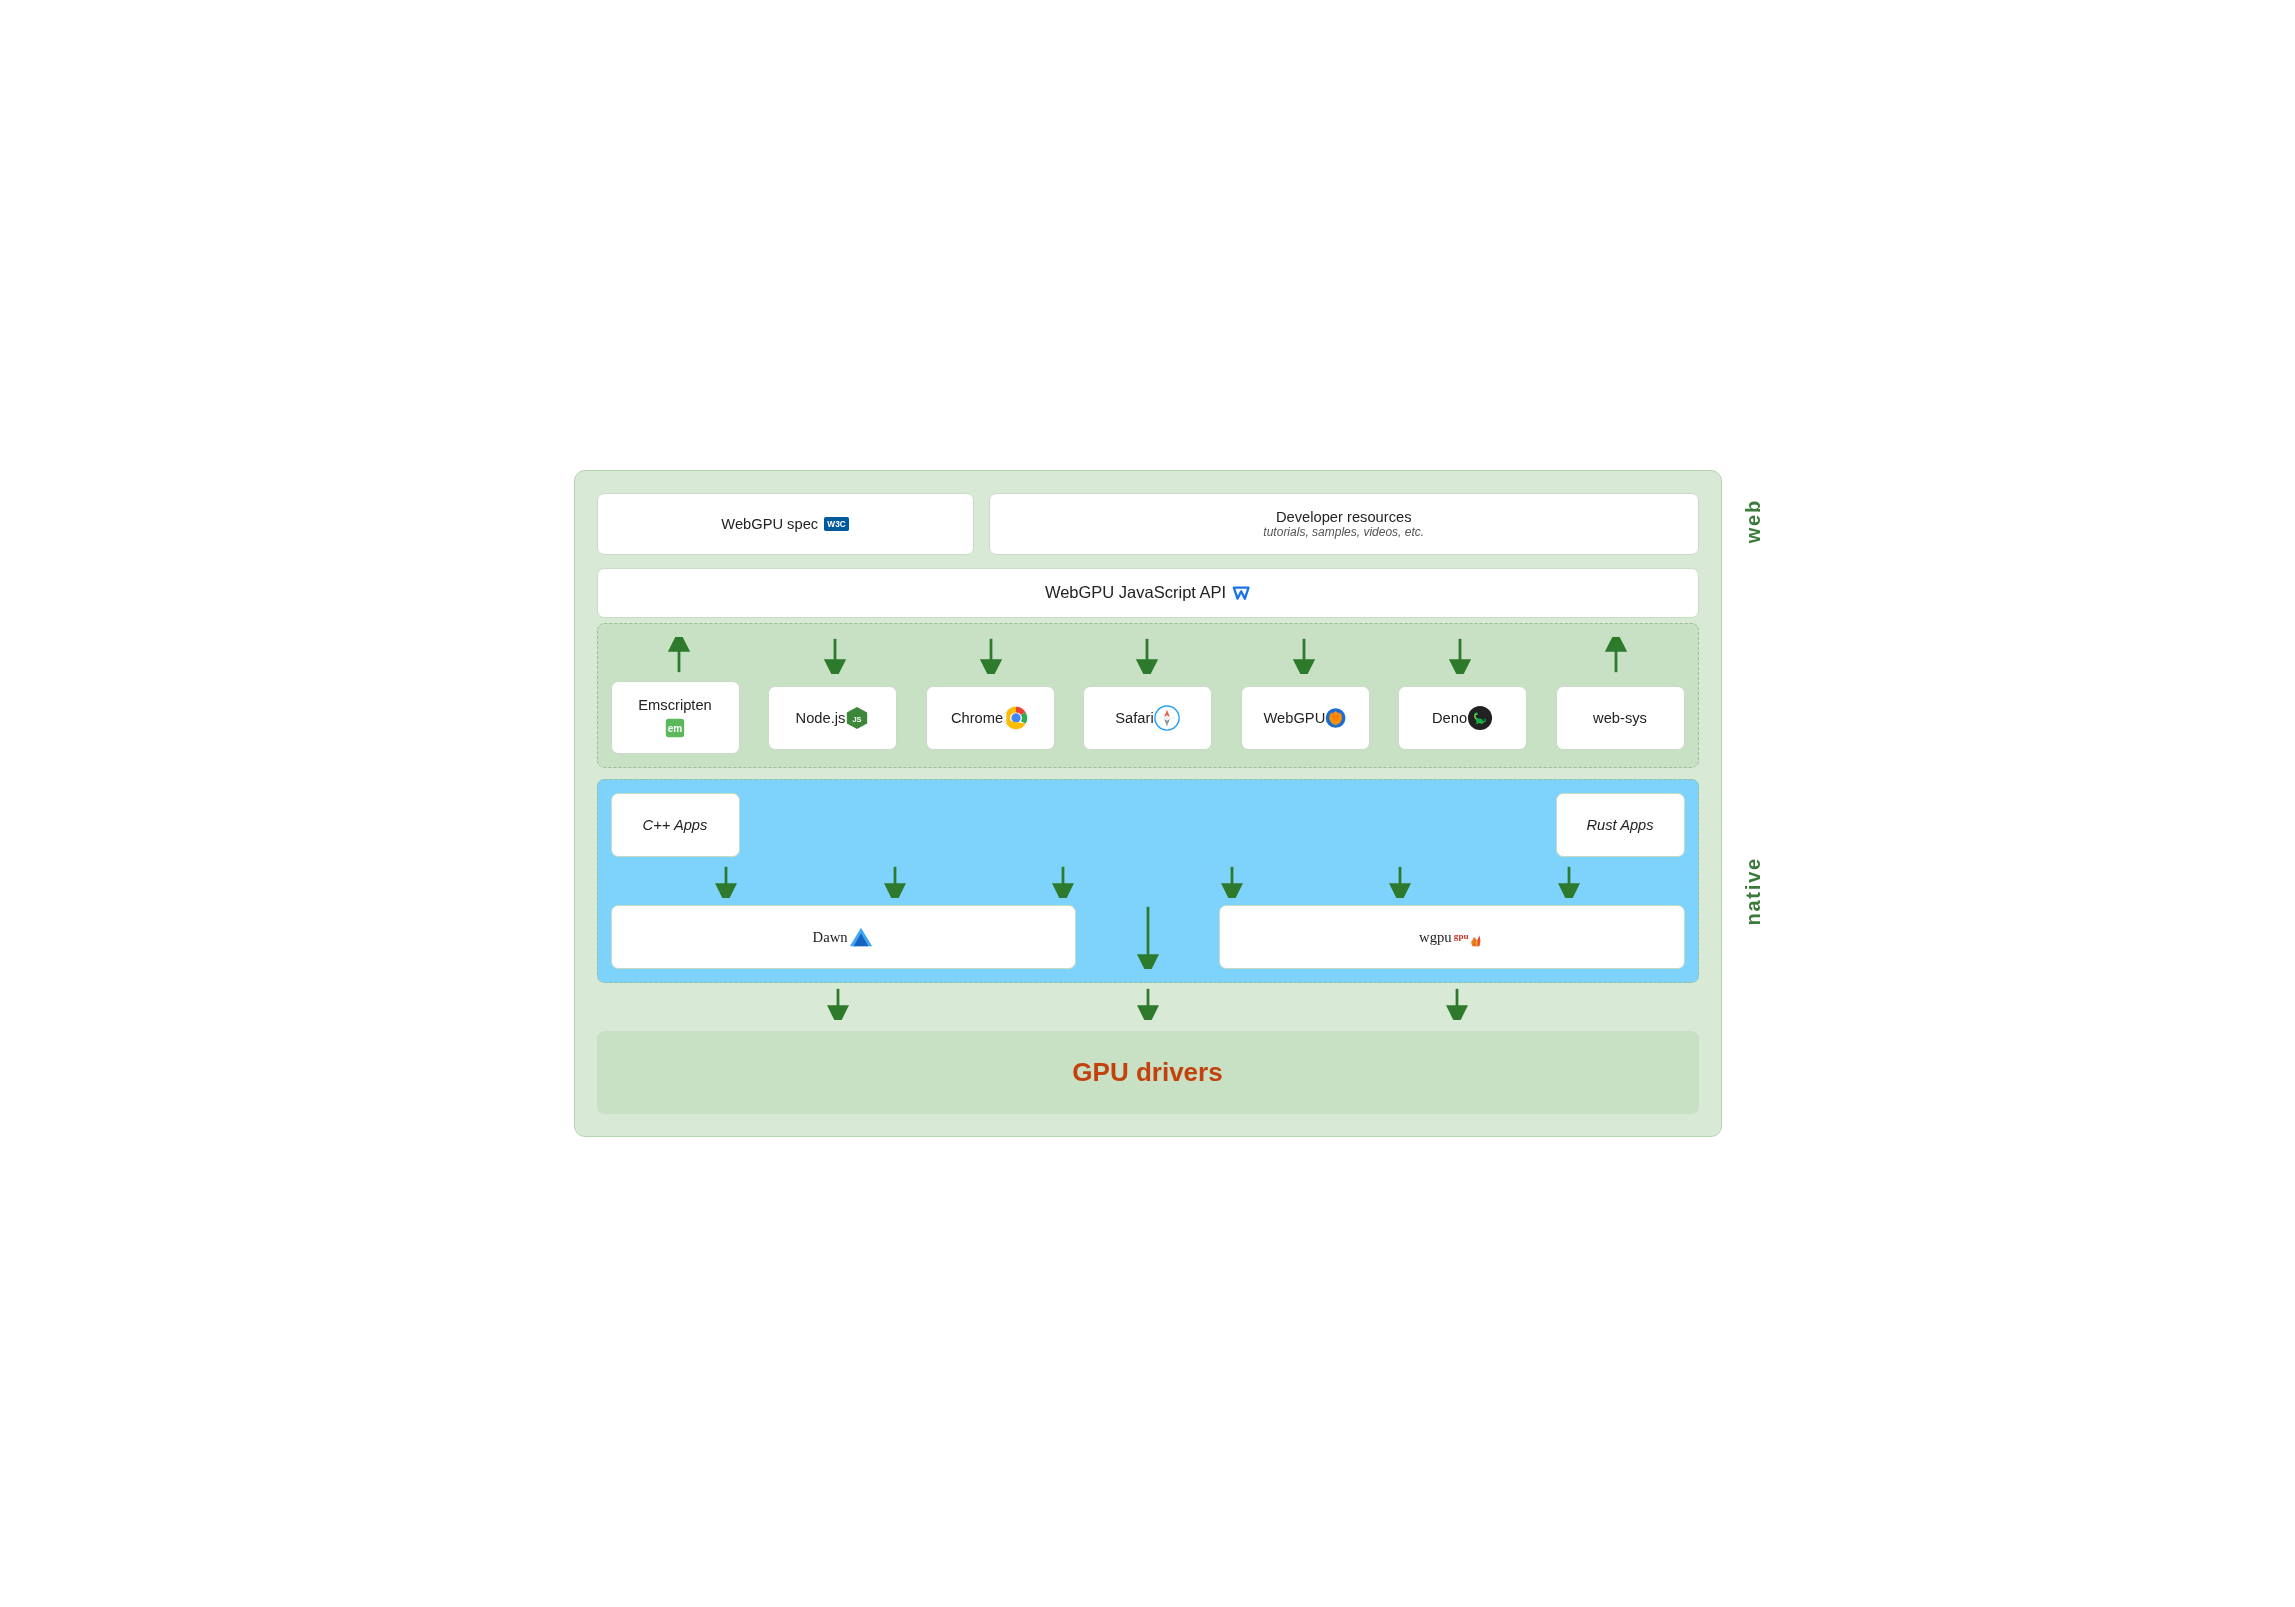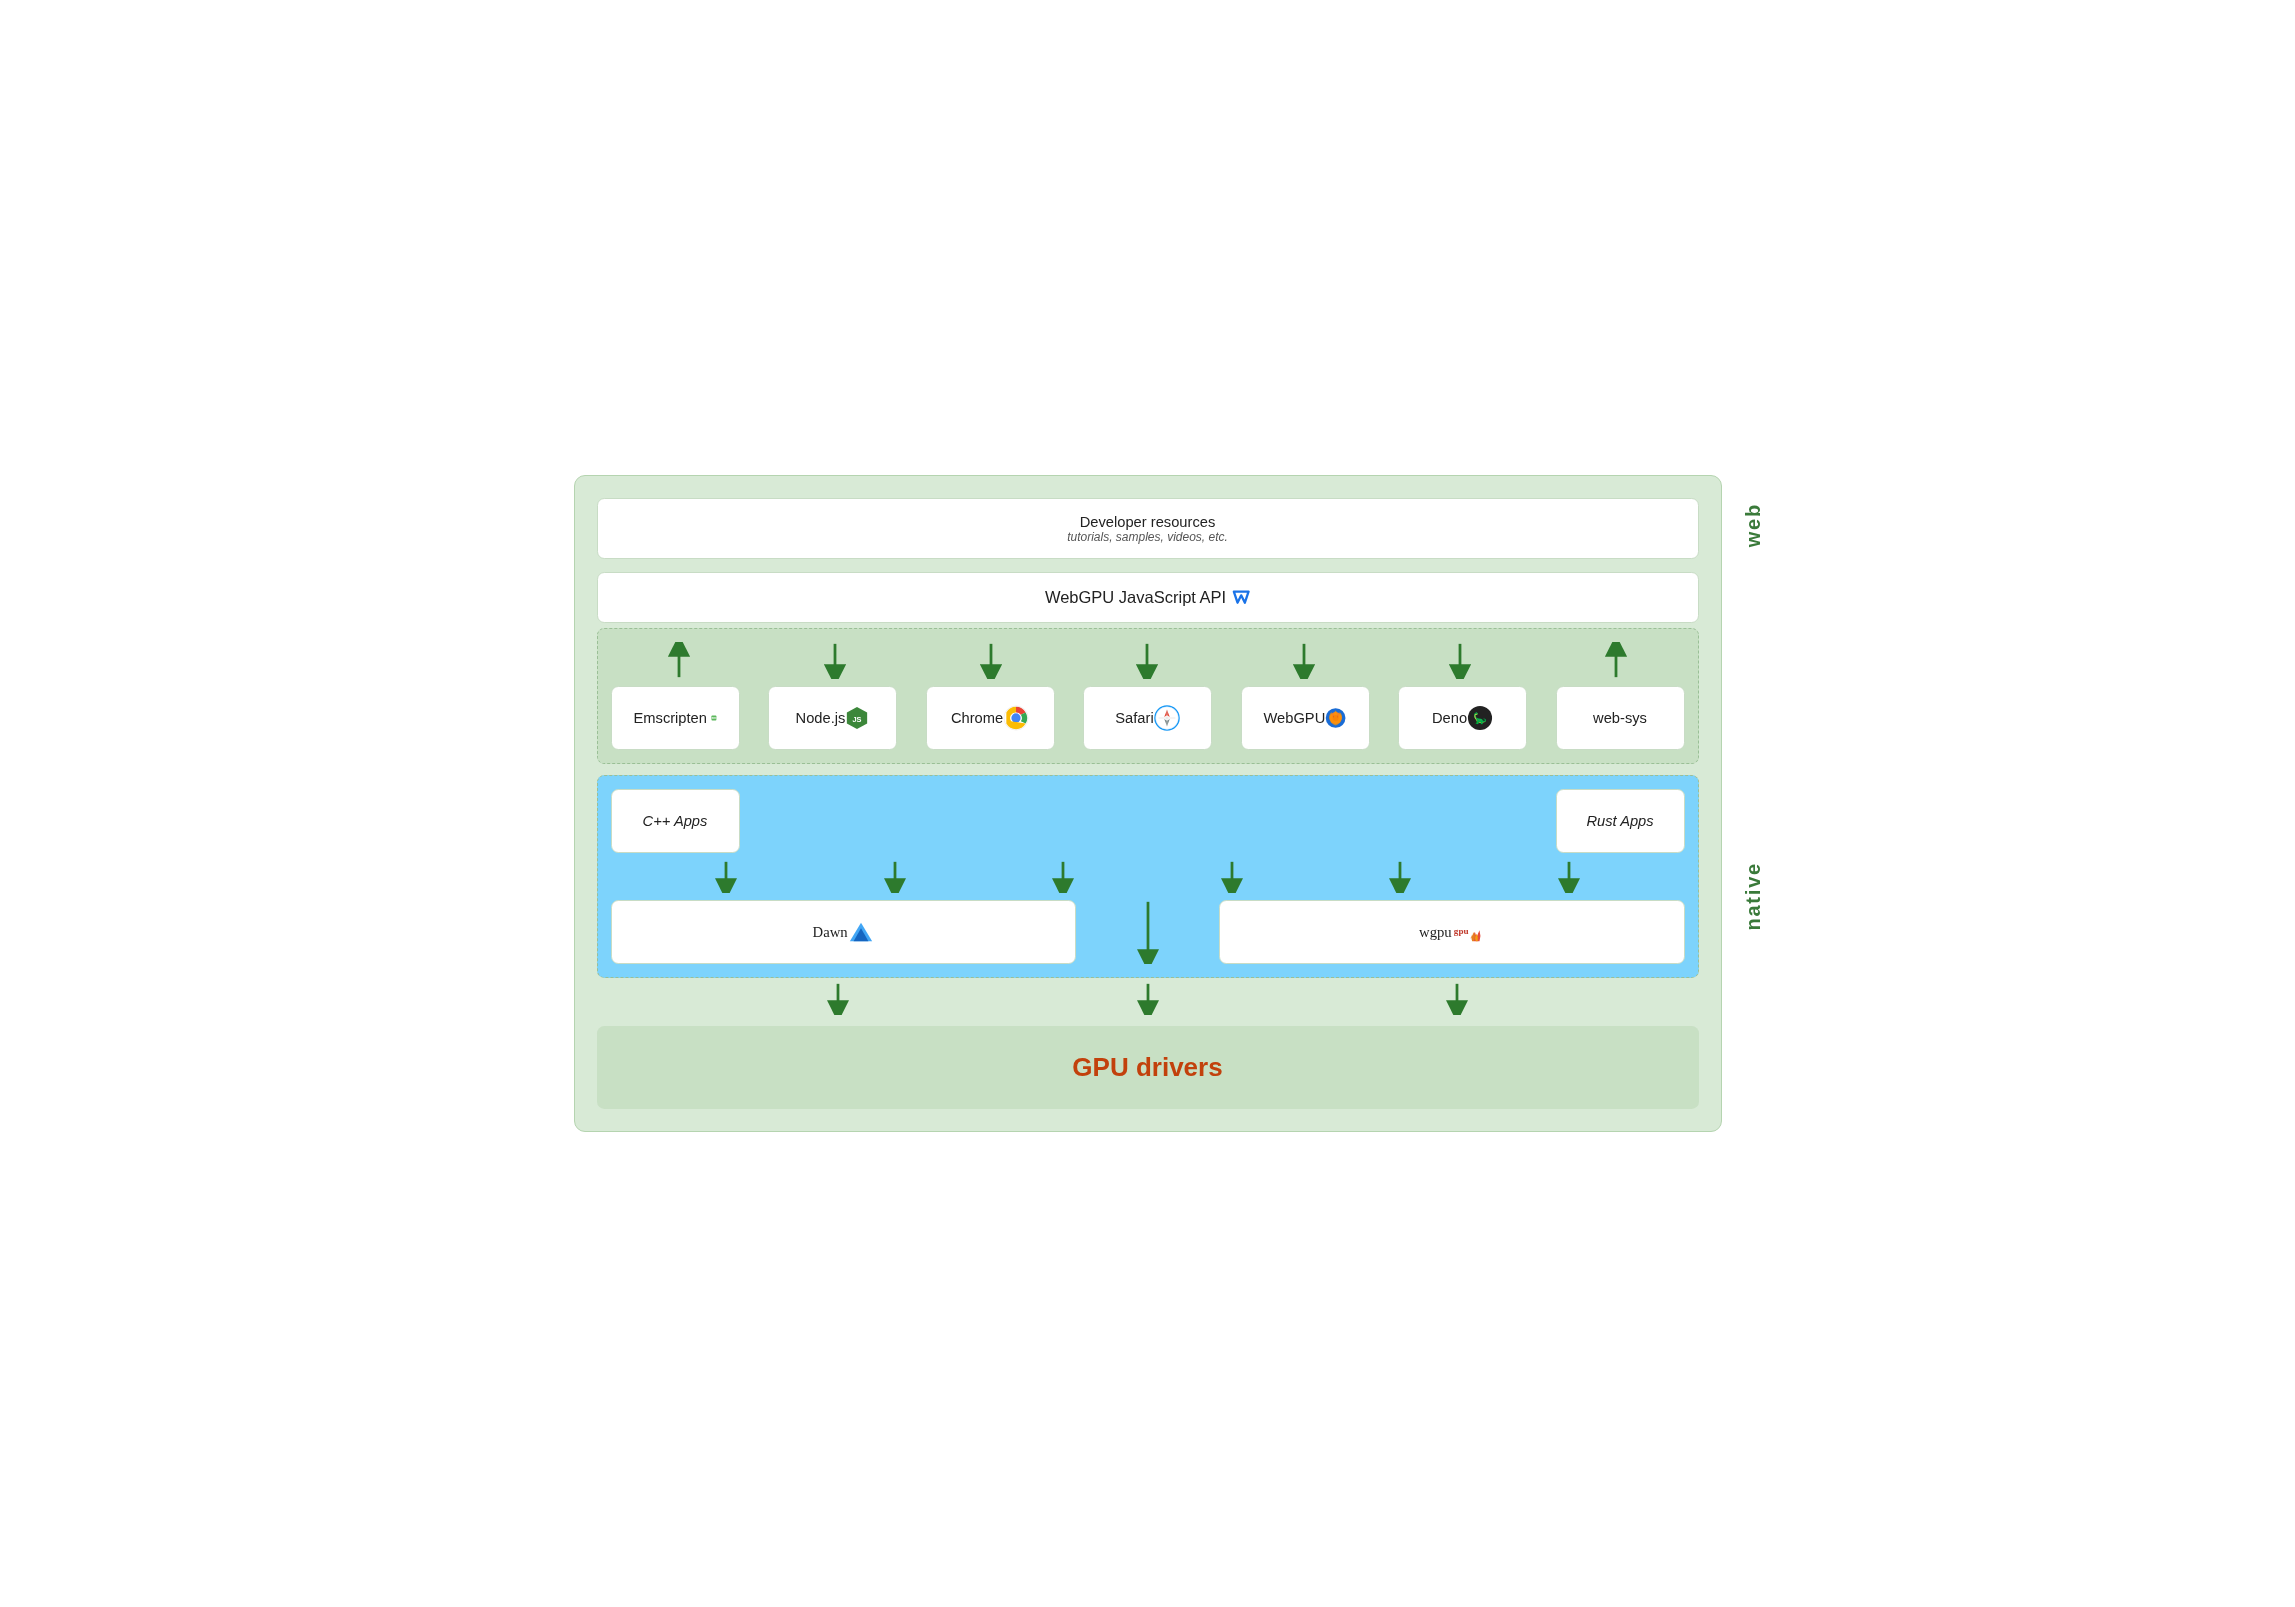--- a/index.html
+++ b/index.html
@@ -139,20 +139,24 @@
 </head>
 <body>
 
 <div class="diagram-wrapper">
   <div class="outer-box">
 
     <div class="side-label web-label">web</div>
     <div class="side-label native-label">native</div>
 
     <div class="top-row">
+      <div class="white-box">
+        <span>WebGPU spec</span>
+        <span class="icon-w3c">W3C</span>
+      </div>
       <div class="white-box" style="flex-direction:column;">
         <span>Developer resources</span>
         <span class="dev-resources-subtitle">tutorials, samples, videos, etc.</span>
       </div>
     </div>
 
     <div class="webgpu-api-row">
       <div class="white-box">
         <span>WebGPU JavaScript API</span>
 
@@ -239,21 +243,21 @@
                   <path d="M0,0 L8,4 L0,8 Z" fill="#2d7a2d"></path>
                 </marker>
               </defs>
             <line x1="14" y1="38" x2="14" y2="4" stroke="#2d7a2d" stroke-width="3" marker-end="url(#au1)"></line>
           </svg>
         </div>
       </div>
 
       <div style="display:flex; justify-content:space-between; align-items:center; gap:7.3px;">
 
-        <div class="white-box" style="width:129px; min-height:64px; flex-direction:row; gap:3.7px;">
+        <div class="white-box" style="width:129px; min-height:64px; flex-direction:column; gap:3.7px;">
           <span>Emscripten</span>
 
           <svg width="22" height="22" viewBox="0 0 24 24" style="font-size:16px">
             <rect x="2" y="2" width="20" height="20" rx="3" fill="#5cb85c"></rect>
             <text x="12" y="16" font-size="11" fill="white" text-anchor="middle" font-weight="bold">em</text>
           </svg>
         </div>
 
         <div class="white-box" style="width:129px; min-height:64px;">
           <span>Node.js</span>

